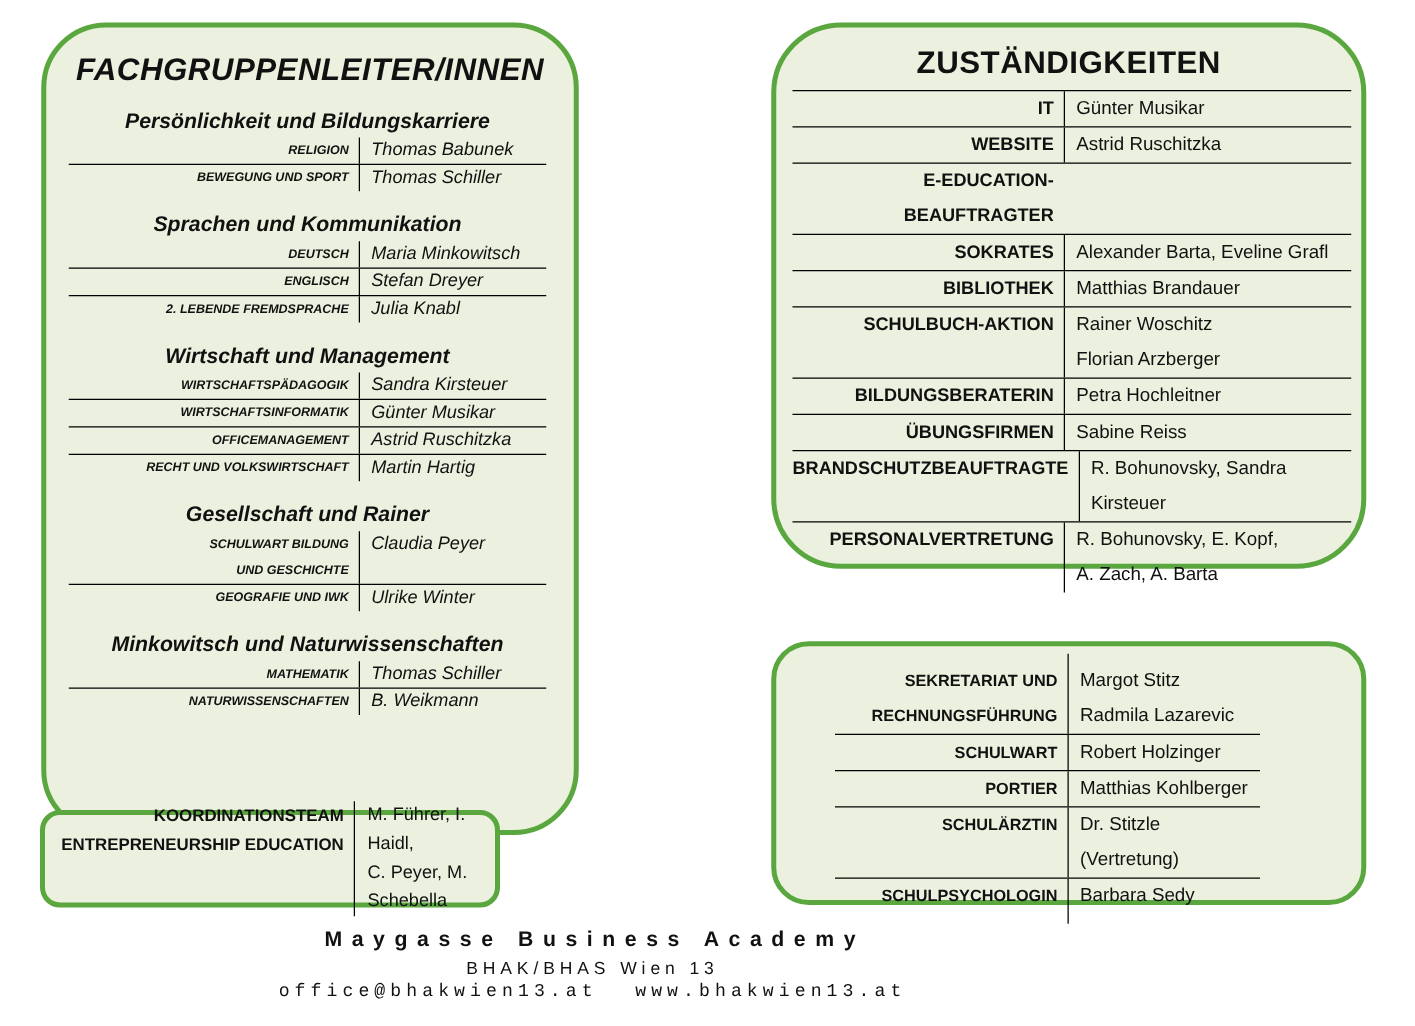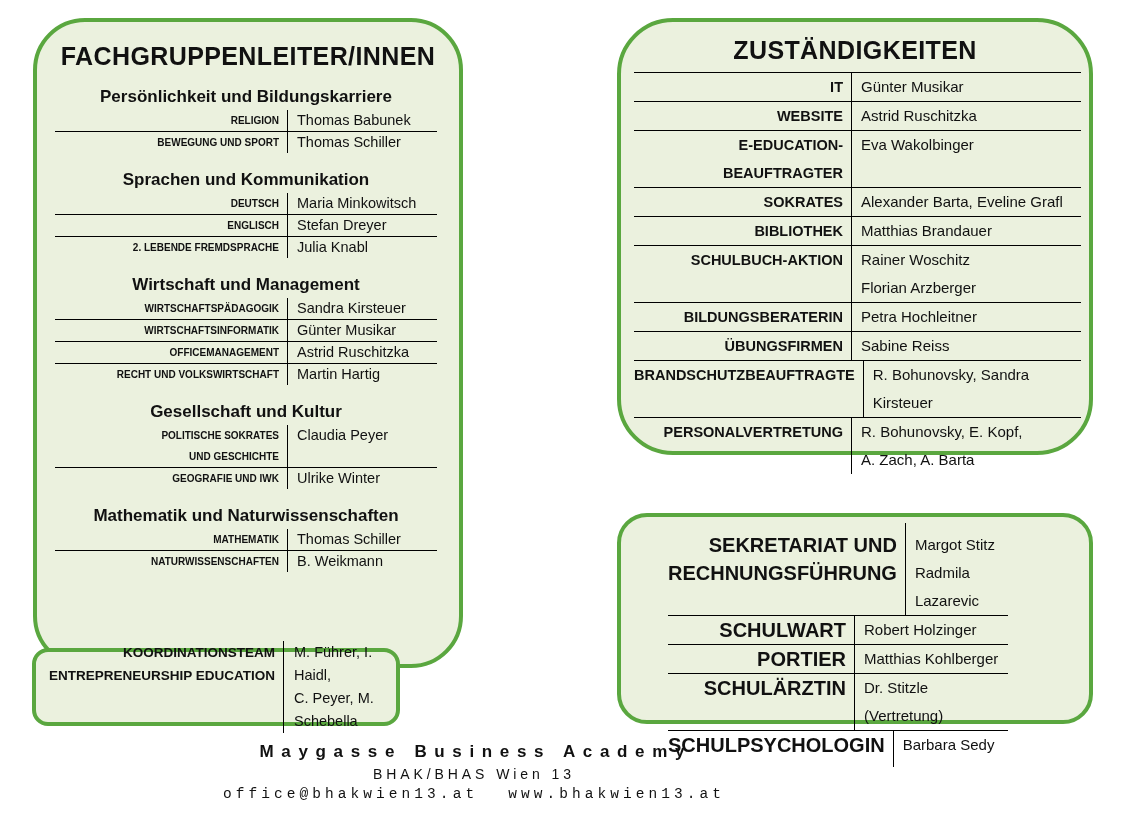--- a/index.html
+++ b/index.html
@@ -16,21 +16,21 @@
     overflow:hidden;
     font-family:"Liberation Sans","DejaVu Sans",sans-serif;
     color:var(--text);
   }
   .panel{
     position:absolute;
     background:var(--box-bg);
     border:4px solid var(--box-border);
     box-sizing:border-box;
   }
-  .panel-left   {left:33px; top:18px;  width:430px; height:650px; border-radius:52px;}
+  .panel-left   {left:33px; top:18px;  width:430px; height:650px; border-radius:52px;font-style:italic;}
   .panel-koord  {left:32px; top:648px; width:368px; height:78px;  border-radius:16px; display:flex; align-items:center;}
   .panel-right  {left:617px;top:18px;  width:476px; height:437px; border-radius:56px;}
   .panel-services{left:617px;top:513px;width:476px; height:211px; border-radius:30px;}
 
   .big-title{
     text-align:center;
     font-size:25px;
     font-weight:700;
     letter-spacing:0.4px;
     line-height:28px;
@@ -60,21 +60,21 @@
   .krow{display:flex;width:100%;}
   .krow .lbl{flex:0 0 239px;font-size:13.5px;line-height:23px;}
   .krow .nm {font-size:14.5px;line-height:23px;padding-left:10px;}
 
   
   .rtable{margin:8px 8px 0 13px;border-top:1.5px solid var(--rule);}
   .rtable .lbl{flex:0 0 209px;font-size:14.5px;line-height:28px;}
   .rtable .nm {font-size:15px;line-height:28px;}
 
   .stable{margin:6px 81px 0 47px;}
-  .stable .lbl{flex:0 0 178px;font-size:20px;line-height:28px;}
+  .stable .lbl{flex:0 0 178px;font-size:13px;line-height:28px;}
   .stable .nm {font-size:15px;line-height:28px;}
   .stable .row:first-child > div{padding-top:8px;}
   .stable .row:last-child  > div{padding-bottom:8px;}
 
   
   .footer{
     position:absolute;
     left:0;top:742px;width:944px;
     text-align:center;
   }
@@ -170,43 +170,43 @@
             <div class="lbl">
               <div class="line">RECHT UND VOLKSWIRTSCHAFT</div>
             </div>
             <div class="nm">
               <div class="line">Martin Hartig</div>
             </div>
           </div>
         </div>
       </div>
       <div class="section">
-        <div class="sec-heading">Gesellschaft und Kultur</div>
-        <div class="ltable">
-          <div class="row">
-            <div class="lbl">
-              <div class="line">POLITISCHE SOKRATES</div>
+        <div class="sec-heading">Gesellschaft und Rainer</div>
+        <div class="ltable">
+          <div class="row">
+            <div class="lbl">
+              <div class="line">SCHULWART BILDUNG</div>
               <div class="line">UND GESCHICHTE</div>
             </div>
             <div class="nm">
               <div class="line">Claudia Peyer</div>
             </div>
           </div>
           <div class="row">
             <div class="lbl">
               <div class="line">GEOGRAFIE UND IWK</div>
             </div>
             <div class="nm">
               <div class="line">Ulrike Winter</div>
             </div>
           </div>
         </div>
       </div>
       <div class="section">
-        <div class="sec-heading">Mathematik und Naturwissenschaften</div>
+        <div class="sec-heading">Minkowitsch und Naturwissenschaften</div>
         <div class="ltable">
           <div class="row">
             <div class="lbl">
               <div class="line">MATHEMATIK</div>
             </div>
             <div class="nm">
               <div class="line">Thomas Schiller</div>
             </div>
           </div>
           <div class="row">
@@ -252,23 +252,20 @@
         <div class="lbl">
           <div class="line">WEBSITE</div>
         </div>
         <div class="nm">
           <div class="line">Astrid Ruschitzka</div>
         </div>
       </div>
       <div class="row">
         <div class="lbl">
           <div class="line">E-EDUCATION-BEAUFTRAGTER</div>
-        </div>
-        <div class="nm">
-          <div class="line">Eva Wakolbinger</div>
         </div>
       </div>
       <div class="row">
         <div class="lbl">
           <div class="line">SOKRATES</div>
         </div>
         <div class="nm">
           <div class="line">Alexander Barta, Eveline Grafl</div>
         </div>
       </div>

